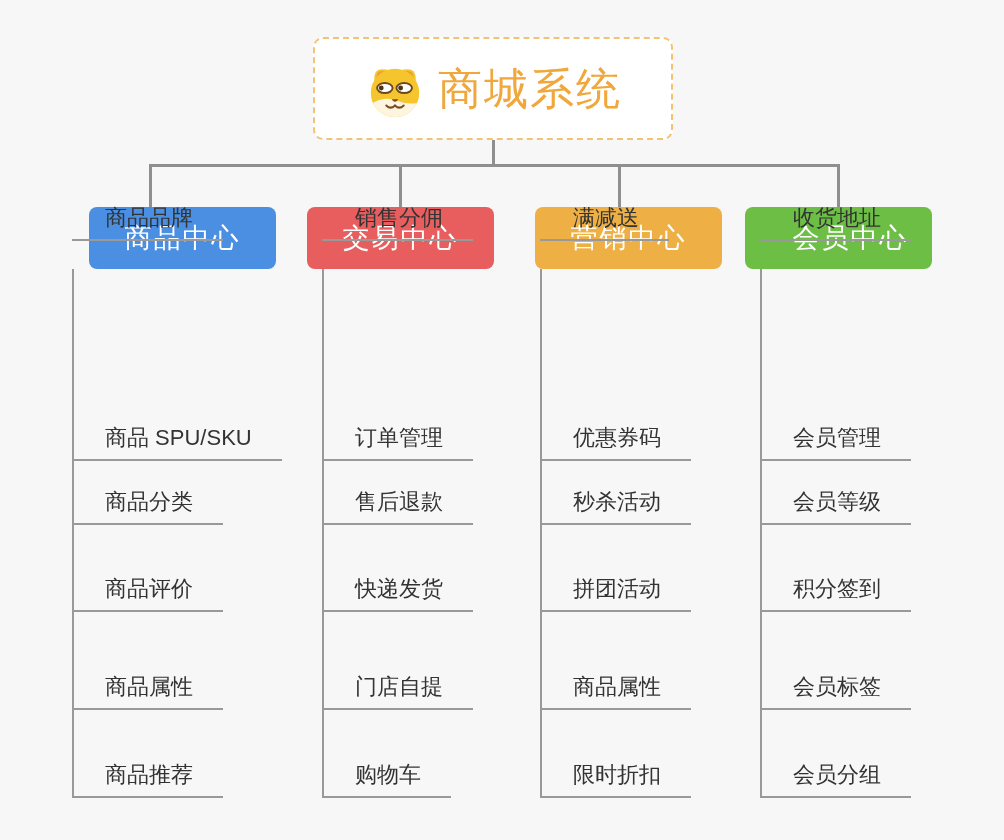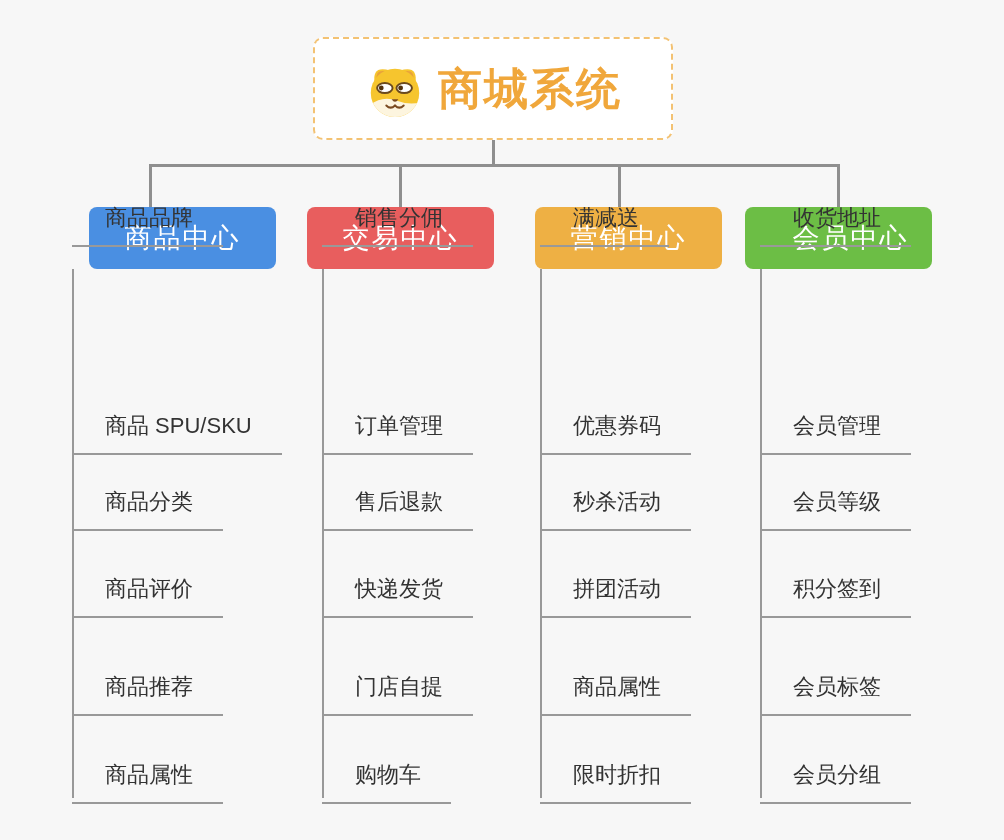--- a/index.html
+++ b/index.html
@@ -14,21 +14,21 @@
 
   
   .root-node {
     position:absolute; left:313px; top:37px; width:360px; height:103px;
     background:#ffffff;
     border:2px dashed #f3c273;
     border-radius:10px;
     display:flex; align-items:center; justify-content:center; gap:12px;
   }
   .root-label {
-    font-size:44px; font-weight:700; letter-spacing:2px;
+    font-size:44px; font-weight:400; letter-spacing:2px;
     color:#f0a73b; line-height:1;
   }
   .root-icon { width:62px; height:62px; flex:0 0 auto; }
 
   
   .line { position:absolute; background:#8f8f8f; }
   .root-stem  { left:492px; top:140px; width:3px;  height:26px; }
   .h-bar      { left:149px; top:164px; width:691px; height:3px; }
   .stub       { top:165px; width:3px; height:45px; }
   .stub-1 { left:149px; } .stub-2 { left:399px; } .stub-3 { left:618px; } .stub-4 { left:837px; }
@@ -47,27 +47,27 @@
 
   
   .col { position:absolute; top:207px; width:250px; height:600px; }
   .col-1 { left:57px; } .col-2 { left:307px; } .col-3 { left:525px; } .col-4 { left:745px; }
   .trunk {
     position:absolute; left:15px; top:62px;
     width:2px; height:529px; background:#999999;
   }
   .leaf {
     position:absolute; left:15px;
-    padding:0 30px 16px 33px;
+    padding:0 30px 10px 33px;
     border-bottom:2px solid #999999;
     font-size:22px; line-height:1; color:#333333;
     white-space:nowrap; width:max-content;
   }
   .leaf:nth-of-type(1) { top:115px; }
-  .leaf:nth-of-type(2) { top:208px; }
+  .leaf:nth-of-type(2) { top:220px; }
   .leaf:nth-of-type(3) { top:284px; }
   .leaf:nth-of-type(4) { top:371px; }
   .leaf:nth-of-type(5) { top:469px; }
   .leaf:nth-of-type(6) { top:557px; }
 </style>
 </head>
 <body>
 
 <div class="canvas">
 
@@ -112,22 +112,22 @@
   <div class="branch-box branch-box-1" style="background-color: rgb(74, 143, 226); margin-left: 32px;">商品中心</div>
   <div class="branch-box branch-box-2" style="background-color: rgb(232, 94, 94);">交易中心</div>
   <div class="branch-box branch-box-3" style="background-color: rgb(238, 176, 68);">营销中心</div>
   <div class="branch-box branch-box-4" style="background-color: rgb(108, 190, 69);">会员中心</div>
 
   <div class="col col-1">
     <div class="trunk"></div>
     <div class="leaf">商品 SPU/SKU</div>
     <div class="leaf">商品分类</div>
     <div class="leaf">商品评价</div>
+    <div class="leaf">商品属性</div>
     <div class="leaf">商品推荐</div>
-    <div class="leaf">商品属性</div>
     <div class="leaf">商品品牌</div>
   </div>
 
   <div class="col col-2">
     <div class="trunk"></div>
     <div class="leaf">订单管理</div>
     <div class="leaf">售后退款</div>
     <div class="leaf">快递发货</div>
     <div class="leaf">门店自提</div>
     <div class="leaf">购物车</div>

